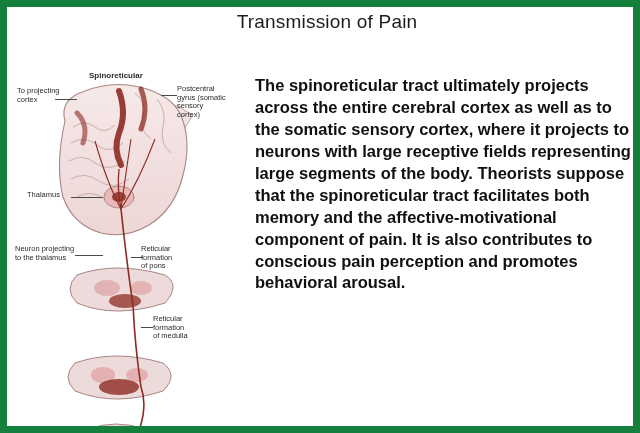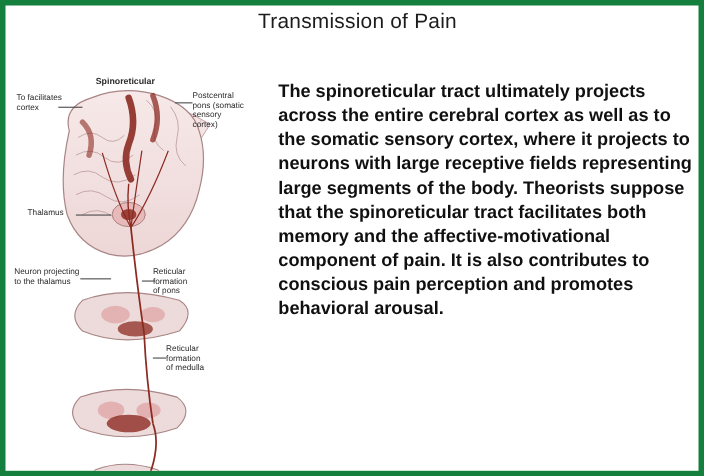--- a/index.html
+++ b/index.html
@@ -8,21 +8,21 @@
     background: #ffffff;
   }
   body {
     font-family: "Liberation Sans", sans-serif;
   }
   .slide {
     position: relative;
     width: 640px;
     height: 433px;
     background: #ffffff;
-    border: 5px solid #15803d;
+    border: 7px solid #15803d;
     box-sizing: border-box;
     overflow: hidden;
   }
   .slide-title {
     position: absolute;
     top: 4px;
     left: 0;
     width: 640px;
     text-align: center;
     font-size: 19px;
@@ -153,26 +153,26 @@
       </g>
       <g fill="none" stroke="#8c2b22" stroke-width="1.1">
         <path d="M106,140 Q92,114 80,72"></path>
         <path d="M106,140 Q110,110 116,70"></path>
         <path d="M106,140 Q124,112 140,70"></path>
       </g>
     </svg>
 
     <div class="fig-label bold" style="left:74px; top:2px;">Spinoreticular</div>
 
-    <div class="fig-label" style="left:2px; top:18px; width:54px; white-space:pre-line;">To facilitates
+    <div class="fig-label" style="left:2px; top:18px; width:54px; white-space:pre-line;">To projecting
 cortex</div>
     <div class="leader" style="left:40px; top:30px; width:22px; height:1px;"></div>
 
     <div class="fig-label" style="left:162px; top:16px; width:62px; white-space:pre-line;">Postcentral
-pons (somatic
+gyrus (somatic
 sensory
 cortex)</div>
     <div class="leader" style="left:146px; top:26px; width:16px; height:1px;"></div>
 
     <div class="fig-label" style="left:12px; top:122px;">Thalamus</div>
     <div class="leader" style="left:56px; top:128px; width:32px; height:1px;"></div>
 
     <div class="fig-label" style="left:0px; top:176px; width:62px; white-space:pre-line;">Neuron projecting
 to the thalamus</div>
     <div class="leader" style="left:60px; top:186px; width:28px; height:1px;"></div>

